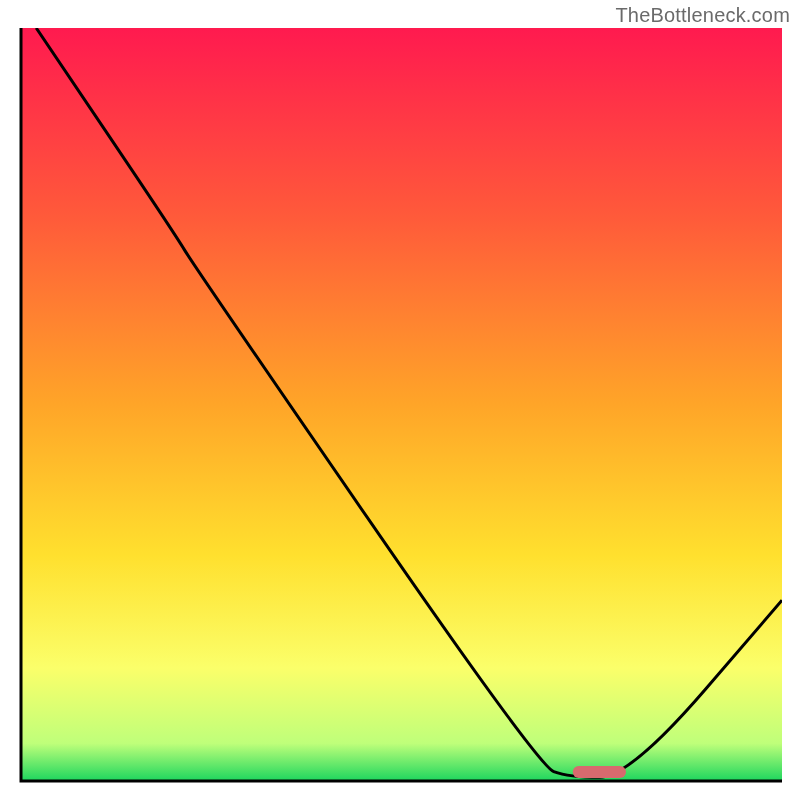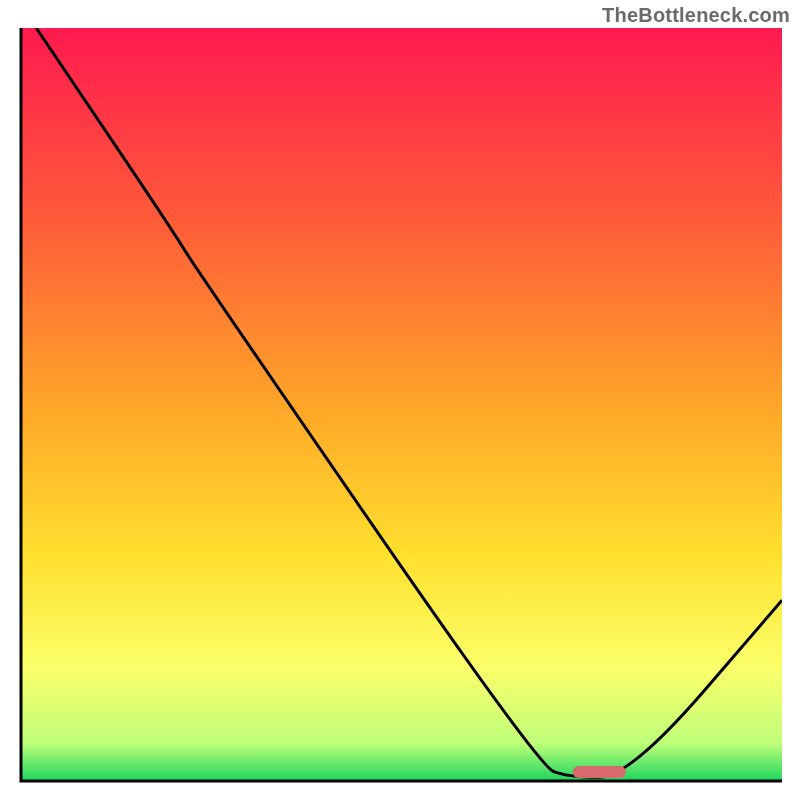--- a/index.html
+++ b/index.html
@@ -10,21 +10,21 @@
     position: relative;
     font-family: Arial, sans-serif;
     background: #fff;
   }
   .attribution {
     position: absolute;
     top: 4px;
     right: 10px;
     font-size: 20px;
     color: #6a6a6a;
-    font-weight: 700;
+    font-weight: 400;
     letter-spacing: 0.2px;
   }
   .plot {
     position: absolute;
     left: 18px;
     top: 28px;
     width: 764px;
     height: 756px;
     box-sizing: border-box;
   }

